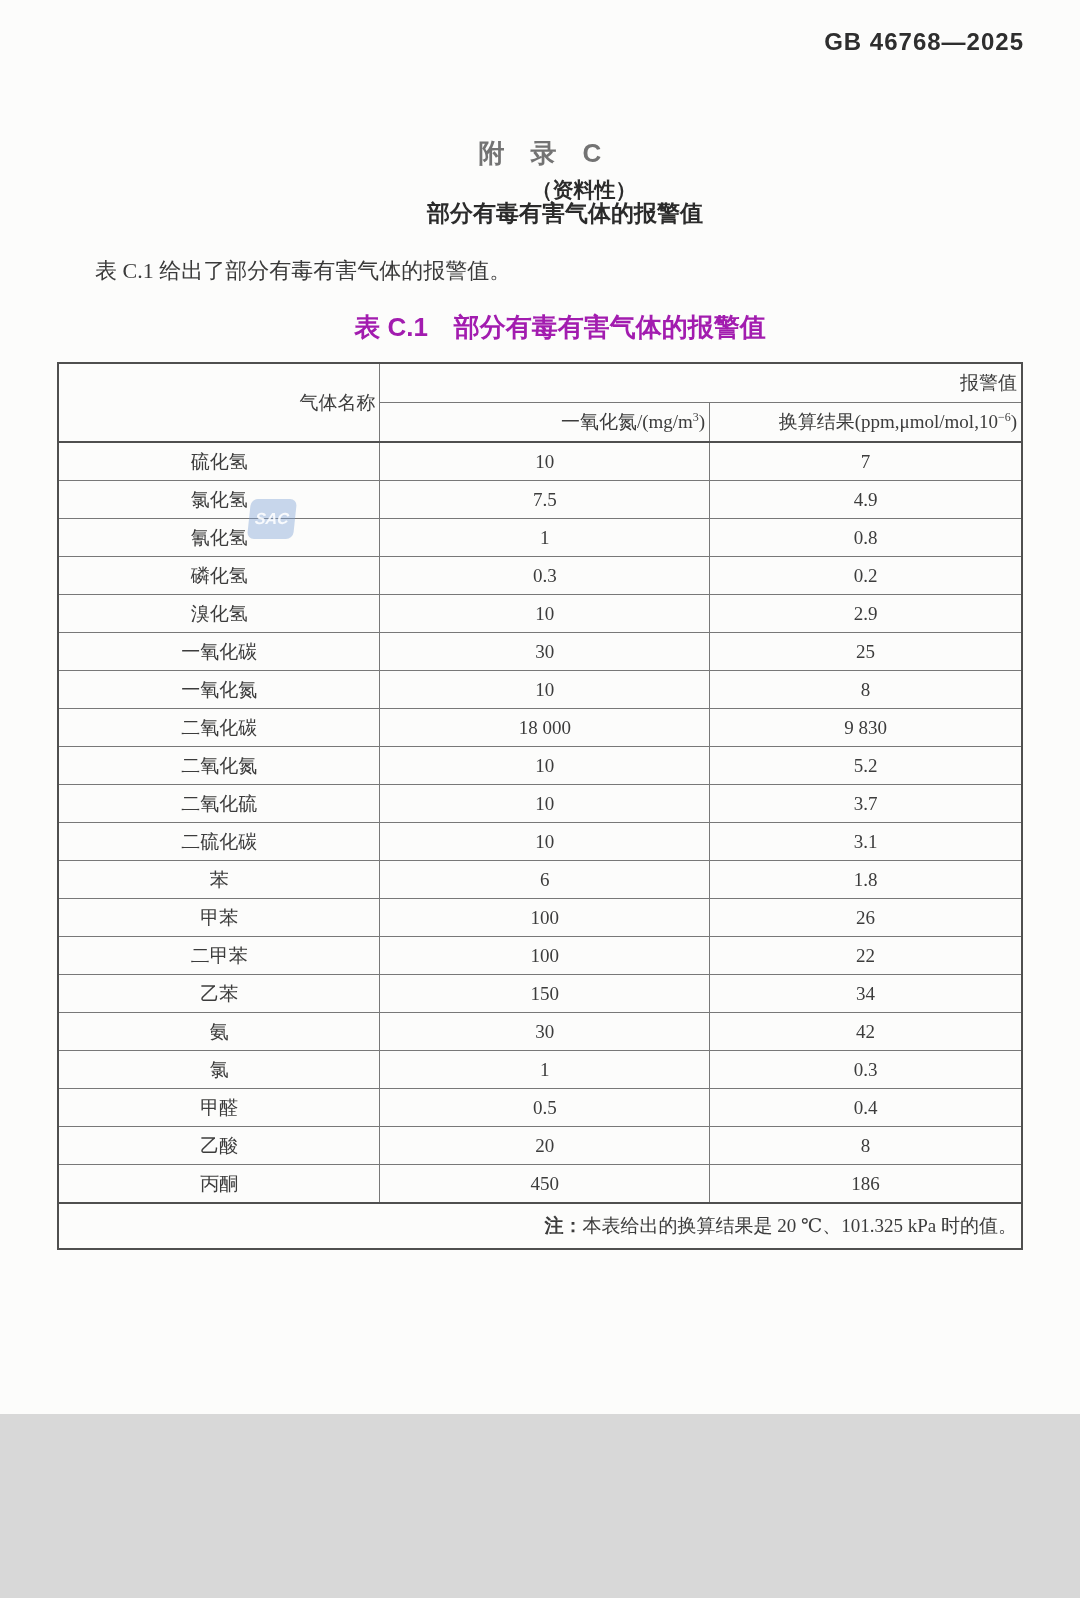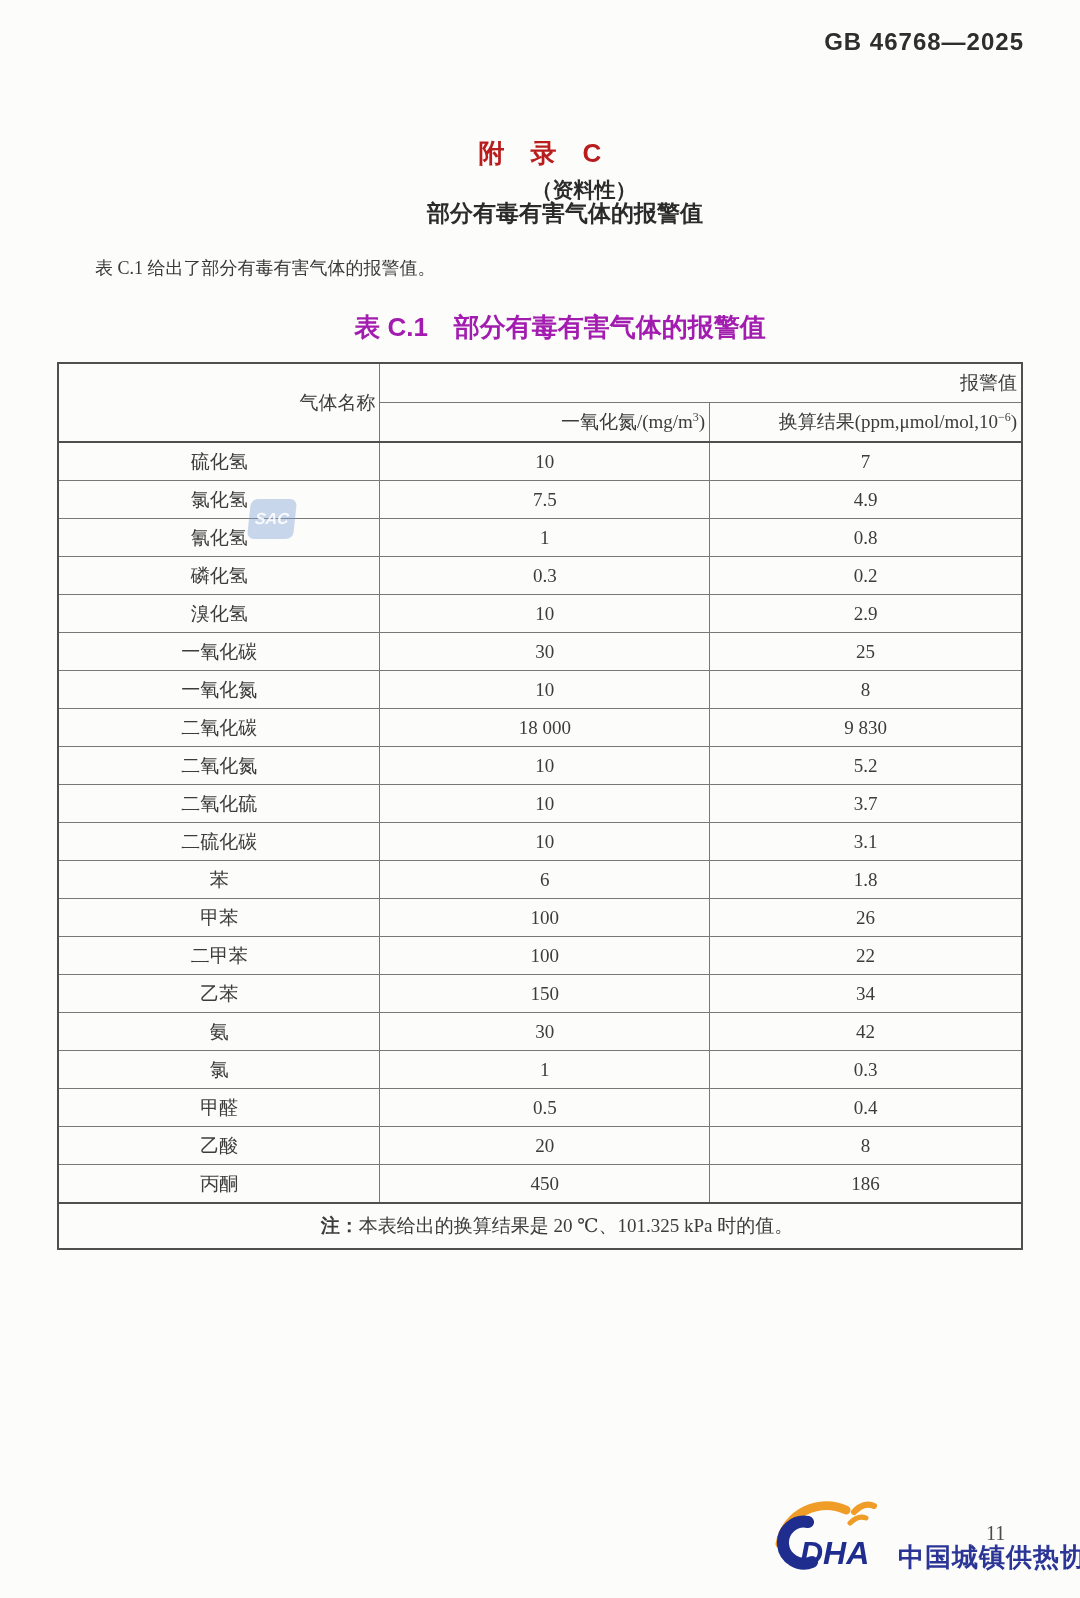--- a/index.html
+++ b/index.html
@@ -1,46 +1,46 @@
 <!DOCTYPE html>
 <html><head>
 <meta charset="utf-8">
 <style>
   html,body { margin:0; padding:0; background:#d8d8d8; }
   .page {
     position:relative;
-    width:1080px; height:1598px;
+    width:1080px; height:1414px;
     margin:0 auto;
     background:#fcfcfb;
     font-family:"Liberation Serif","DejaVu Serif",serif;
     color:#3a3a3a;
     overflow:hidden;
     box-shadow:0 0 6px rgba(0,0,0,.25);
   }
   .hei { font-family:"Liberation Sans","DejaVu Sans",sans-serif; font-weight:bold; }
 
   .std-code {
     position:absolute; top:28px; right:56px;
     font-size:24px; letter-spacing:1px; color:#2e2e2e;
   }
   .appendix-title {
     position:absolute; top:136px; left:0; width:100%;
-    text-align:center; font-size:26px; color:#b91c1c;
+    text-align:center; font-size:26px; color:#737373;
   }
   .appendix-subtitle {
     position:absolute; top:176px; left:0; width:100%;
     text-align:center; font-size:21px; color:#2b2b2b;padding-left:44px;
   }
   .appendix-heading {
     position:absolute; top:198px; left:0; width:100%;
     text-align:center; font-size:23px; color:#2b2b2b;margin-left:25px;
   }
   .intro-text {
     position:absolute; top:256px; left:95px;
-    font-size:18px; color:#3a3a3a;
+    font-size:22px; color:#3a3a3a;
   }
   .table-caption {
     position:absolute; top:310px; left:0; width:100%;
     text-align:center; font-size:26px; color:#a21caf;padding-left:20px;
   }
 
   .gas-table {
     position:absolute; top:362px; left:57px;
     width:966px;
     border-collapse:collapse;
@@ -56,21 +56,21 @@
     border:1px solid #787878;
     text-align:center;
     font-weight:normal;
     padding:0 4px;
   }
   .gas-table thead th { height:38px;text-align:right; }
   .gas-table thead { border-bottom:2px solid #4f4f4f; }
   .gas-table tbody td { height:37px; }
   .gas-table tfoot { border-top:2px solid #4f4f4f; }
   .gas-table tfoot td {
-    height:44px; text-align:center; padding-left:38px; font-size:19px;
+    height:44px; text-align:right; padding-left:38px; font-size:19px;
   }
   .note-label { font-family:"Liberation Sans","DejaVu Sans",sans-serif; font-weight:bold; }
   sup { font-size:12px; }
 
   .sac-watermark {
     position:absolute; left:249px; top:499px;
     width:46px; height:40px;
     background:rgba(126,163,213,.42);
     border-radius:7px;
     display:flex; align-items:center; justify-content:center;

